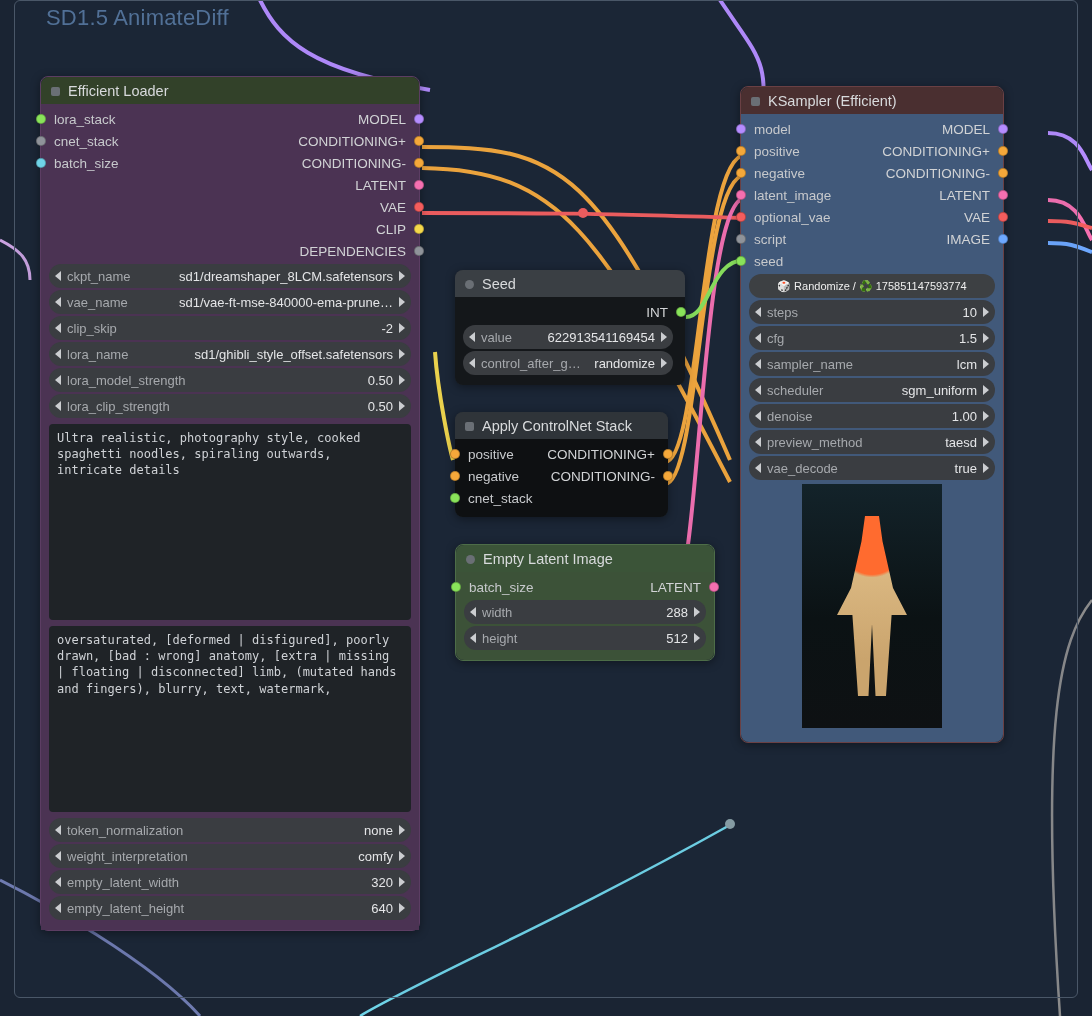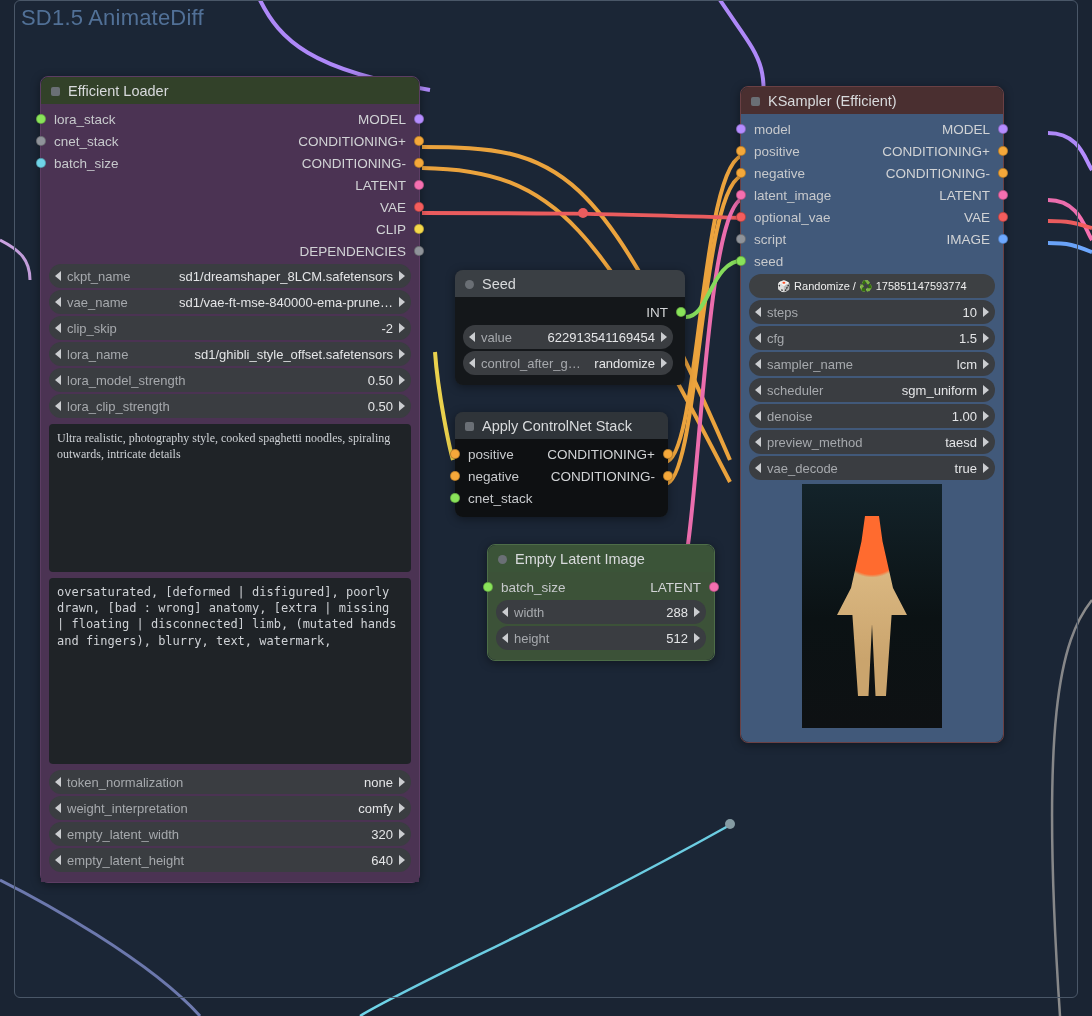--- a/index.html
+++ b/index.html
@@ -20,20 +20,21 @@
     border-radius: 6px;
     background: rgba(60,80,110,0.05);
   }
   .group-title {
     font-size: 22px;
     color: #5b7ea8;
     padding: 4px 10px 8px 6px;
     letter-spacing: .2px;
     font-weight: 500;
     opacity: .85;
+    margin-left: 25px;
   }
   svg.wires { position:absolute; left:0; top:0; width:1092px; height:1016px; pointer-events:none; }
   .node {
     position: absolute;
     border-radius: 8px;
     background: #242b32;
     font-family: inherit;
     box-shadow: 0 2px 10px rgba(0,0,0,.4);
     overflow: visible;
   }
@@ -255,21 +256,21 @@
         <span class="wval">0.50</span>
         <span class="arrow arrow-r"></span>
       </div>
     <div class="widget">
         <span class="arrow arrow-l"></span>
         <span class="wlabel">lora_clip_strength</span>
         <span class="wval">0.50</span>
         <span class="arrow arrow-r"></span>
       </div>
 
-    <div class="textbox" style="height:148px;font-family:Liberation Serif, serif;">Ultra realistic, photography style, cooked spaghetti noodles, spiraling outwards, intricate details</div>
+    <div class="textbox" style="height:196px;">Ultra realistic, photography style, cooked spaghetti noodles, spiraling outwards, intricate details</div>
     <div class="textbox" style="height:186px;">oversaturated, [deformed | disfigured], poorly drawn, [bad : wrong] anatomy, [extra | missing | floating | disconnected] limb, (mutated hands and fingers), blurry, text, watermark,</div>
 
     <div class="widget">
         <span class="arrow arrow-l"></span>
         <span class="wlabel">token_normalization</span>
         <span class="wval">none</span>
         <span class="arrow arrow-r"></span>
       </div>
     <div class="widget">
         <span class="arrow arrow-l"></span>
@@ -347,21 +348,21 @@
     </div>
     <div class="ports-row">
         <span class="port-left" data-c="lime">
           <span class="port-circle"></span>
           <span class="port-label">cnet_stack</span>
         </span>
       </div>
   </div>
 </div>
 
-<div class="node n-lat" style="left:455px; top:544px; width:228px;margin-left:32px;">
+<div class="node n-lat" style="left:455px; top:544px; width:260px;">
   <div class="titlebar">
       <span class="dot-ind" style="border-radius:50%;"></span>
       <span>Empty Latent Image</span>
     </div>
   <div class="node-body" style="padding:4px 0 8px 0;">
     <div class="ports-row">
       <span class="port-left" data-c="lime">
           <span class="port-circle"></span>
           <span class="port-label">batch_size</span>
         </span>

